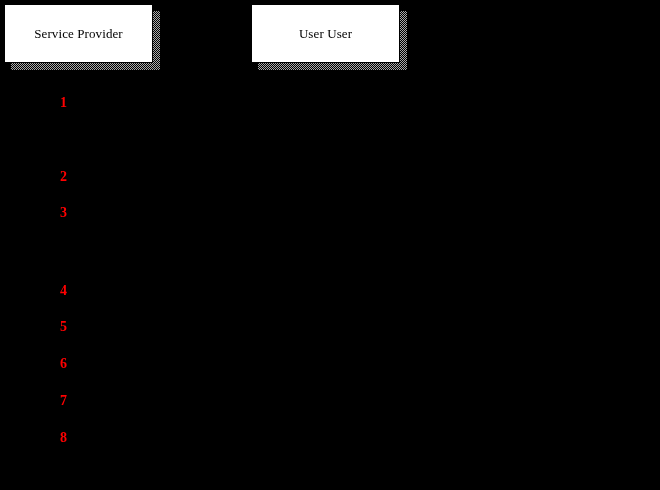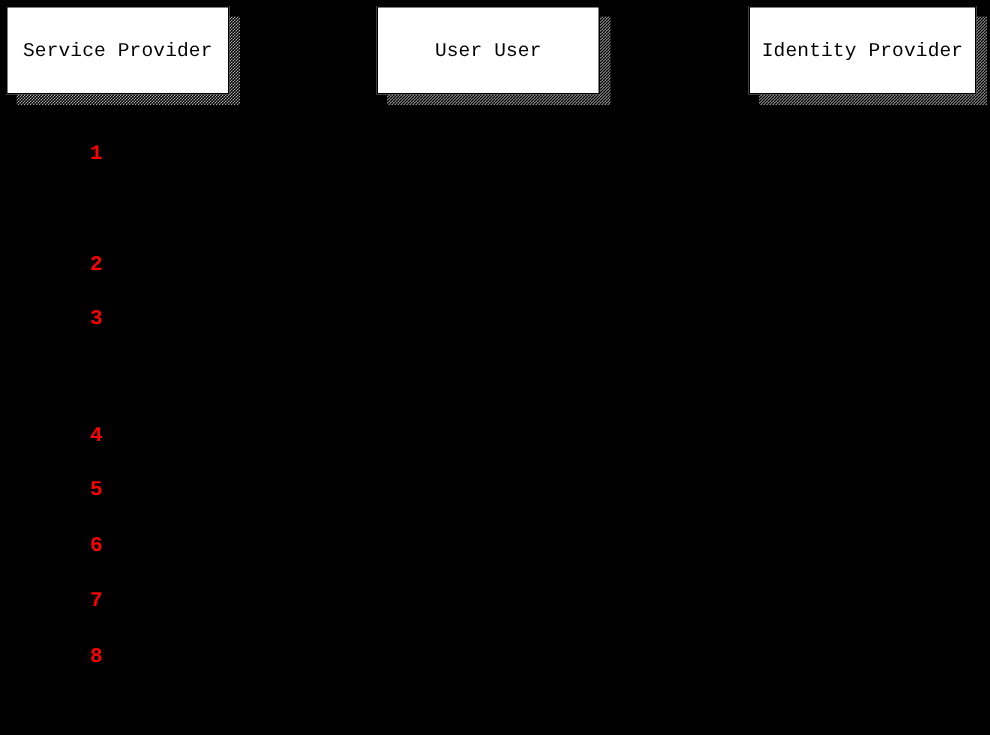--- a/index.html
+++ b/index.html
@@ -6,21 +6,21 @@
     margin: 0;
     padding: 0;
     background: #000000;
   }
   #canvas {
     position: relative;
     width: 660px;
     height: 490px;
     background: #000000;
     overflow: hidden;
-    font-family: Liberation Mono, monospace;
+    font-family: Liberation Serif, serif;
   }
 
   
   .lifeline {
     position: absolute;
   }
   .node-box {
     position: absolute;
     left: 0;
     top: 0;
@@ -95,26 +95,20 @@
     </div>
   </div>
 
   <div class="lifeline" style="left:251px; top:4px; width:156px; height:67px;">
     <div class="node-shadow" style="left:7px; top:7px; width:149px; height:59px;"></div>
     <div class="node-box" style="width:149px; height:59px;">
       <span class="node-label">User User</span>
     </div>
   </div>
 
-  <div class="lifeline" style="left:499px; top:4px; width:159px; height:67px;">
-    <div class="node-shadow" style="left:7px; top:7px; width:152px; height:59px;"></div>
-    <div class="node-box" style="width:152px; height:59px;">
-      <span class="node-label">Identity Provider</span>
-    </div>
-  </div>
 
   <div class="msg-arrow" style="left:78px; top:118px; width:247px;"></div>
   <div class="msg-arrow" style="left:78px; top:192px; width:247px;"></div>
   <div class="msg-arrow" style="left:325px; top:228px; width:250px;"></div>
   <div class="msg-arrow" style="left:325px; top:306px; width:250px;"></div>
   <div class="msg-arrow" style="left:325px; top:342px; width:250px;"></div>
   <div class="msg-arrow" style="left:78px; top:379px; width:247px;"></div>
   <div class="msg-arrow" style="left:78px; top:416px; width:247px;"></div>
   <div class="msg-arrow" style="left:78px; top:453px; width:247px;"></div>
 

